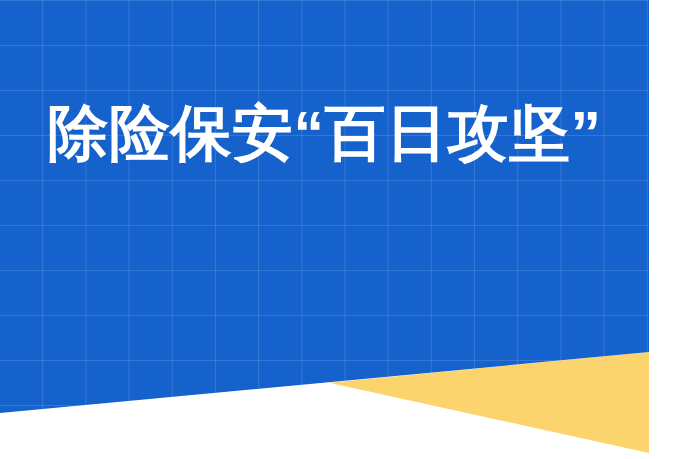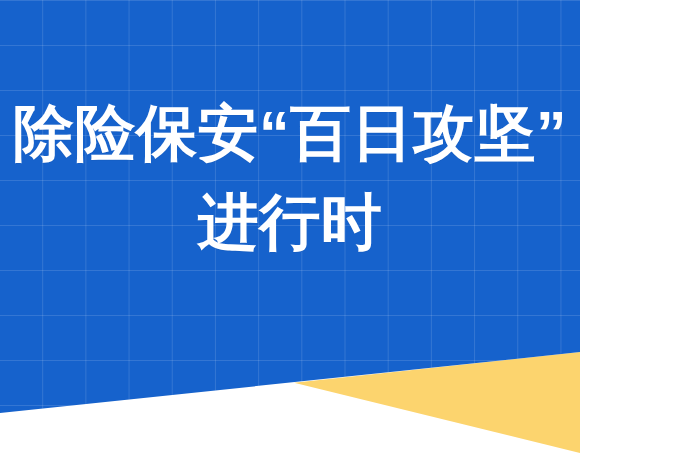--- a/index.html
+++ b/index.html
@@ -4,21 +4,21 @@
 <title>除险保安"百日攻坚"进行时</title>
 <style>
   html, body {
     margin: 0;
     padding: 0;
     background: #ffffff;
   }
 
   #poster {
     position: relative;
-    width: 580px;
+    width: 649px;
     height: 459px;
     overflow: hidden;
     background: var(--white, #ffffff);
     font-family: "Liberation Sans", "DejaVu Sans", sans-serif;
     -webkit-font-smoothing: antialiased;
   }
 
   
 
   .bg-white {
@@ -94,16 +94,15 @@
   <div class="bg-white"></div>
 
   <div class="bg-yellow"></div>
 
   <div class="bg-blue"></div>
 
   <div class="bg-grid"></div>
 
   <div class="headline">
     <span class="line line-1">除险保安“百日攻坚”</span>
-    <span class="line line-2">进行时</span>
   </div>
 
 </div>
 
 </body></html>

